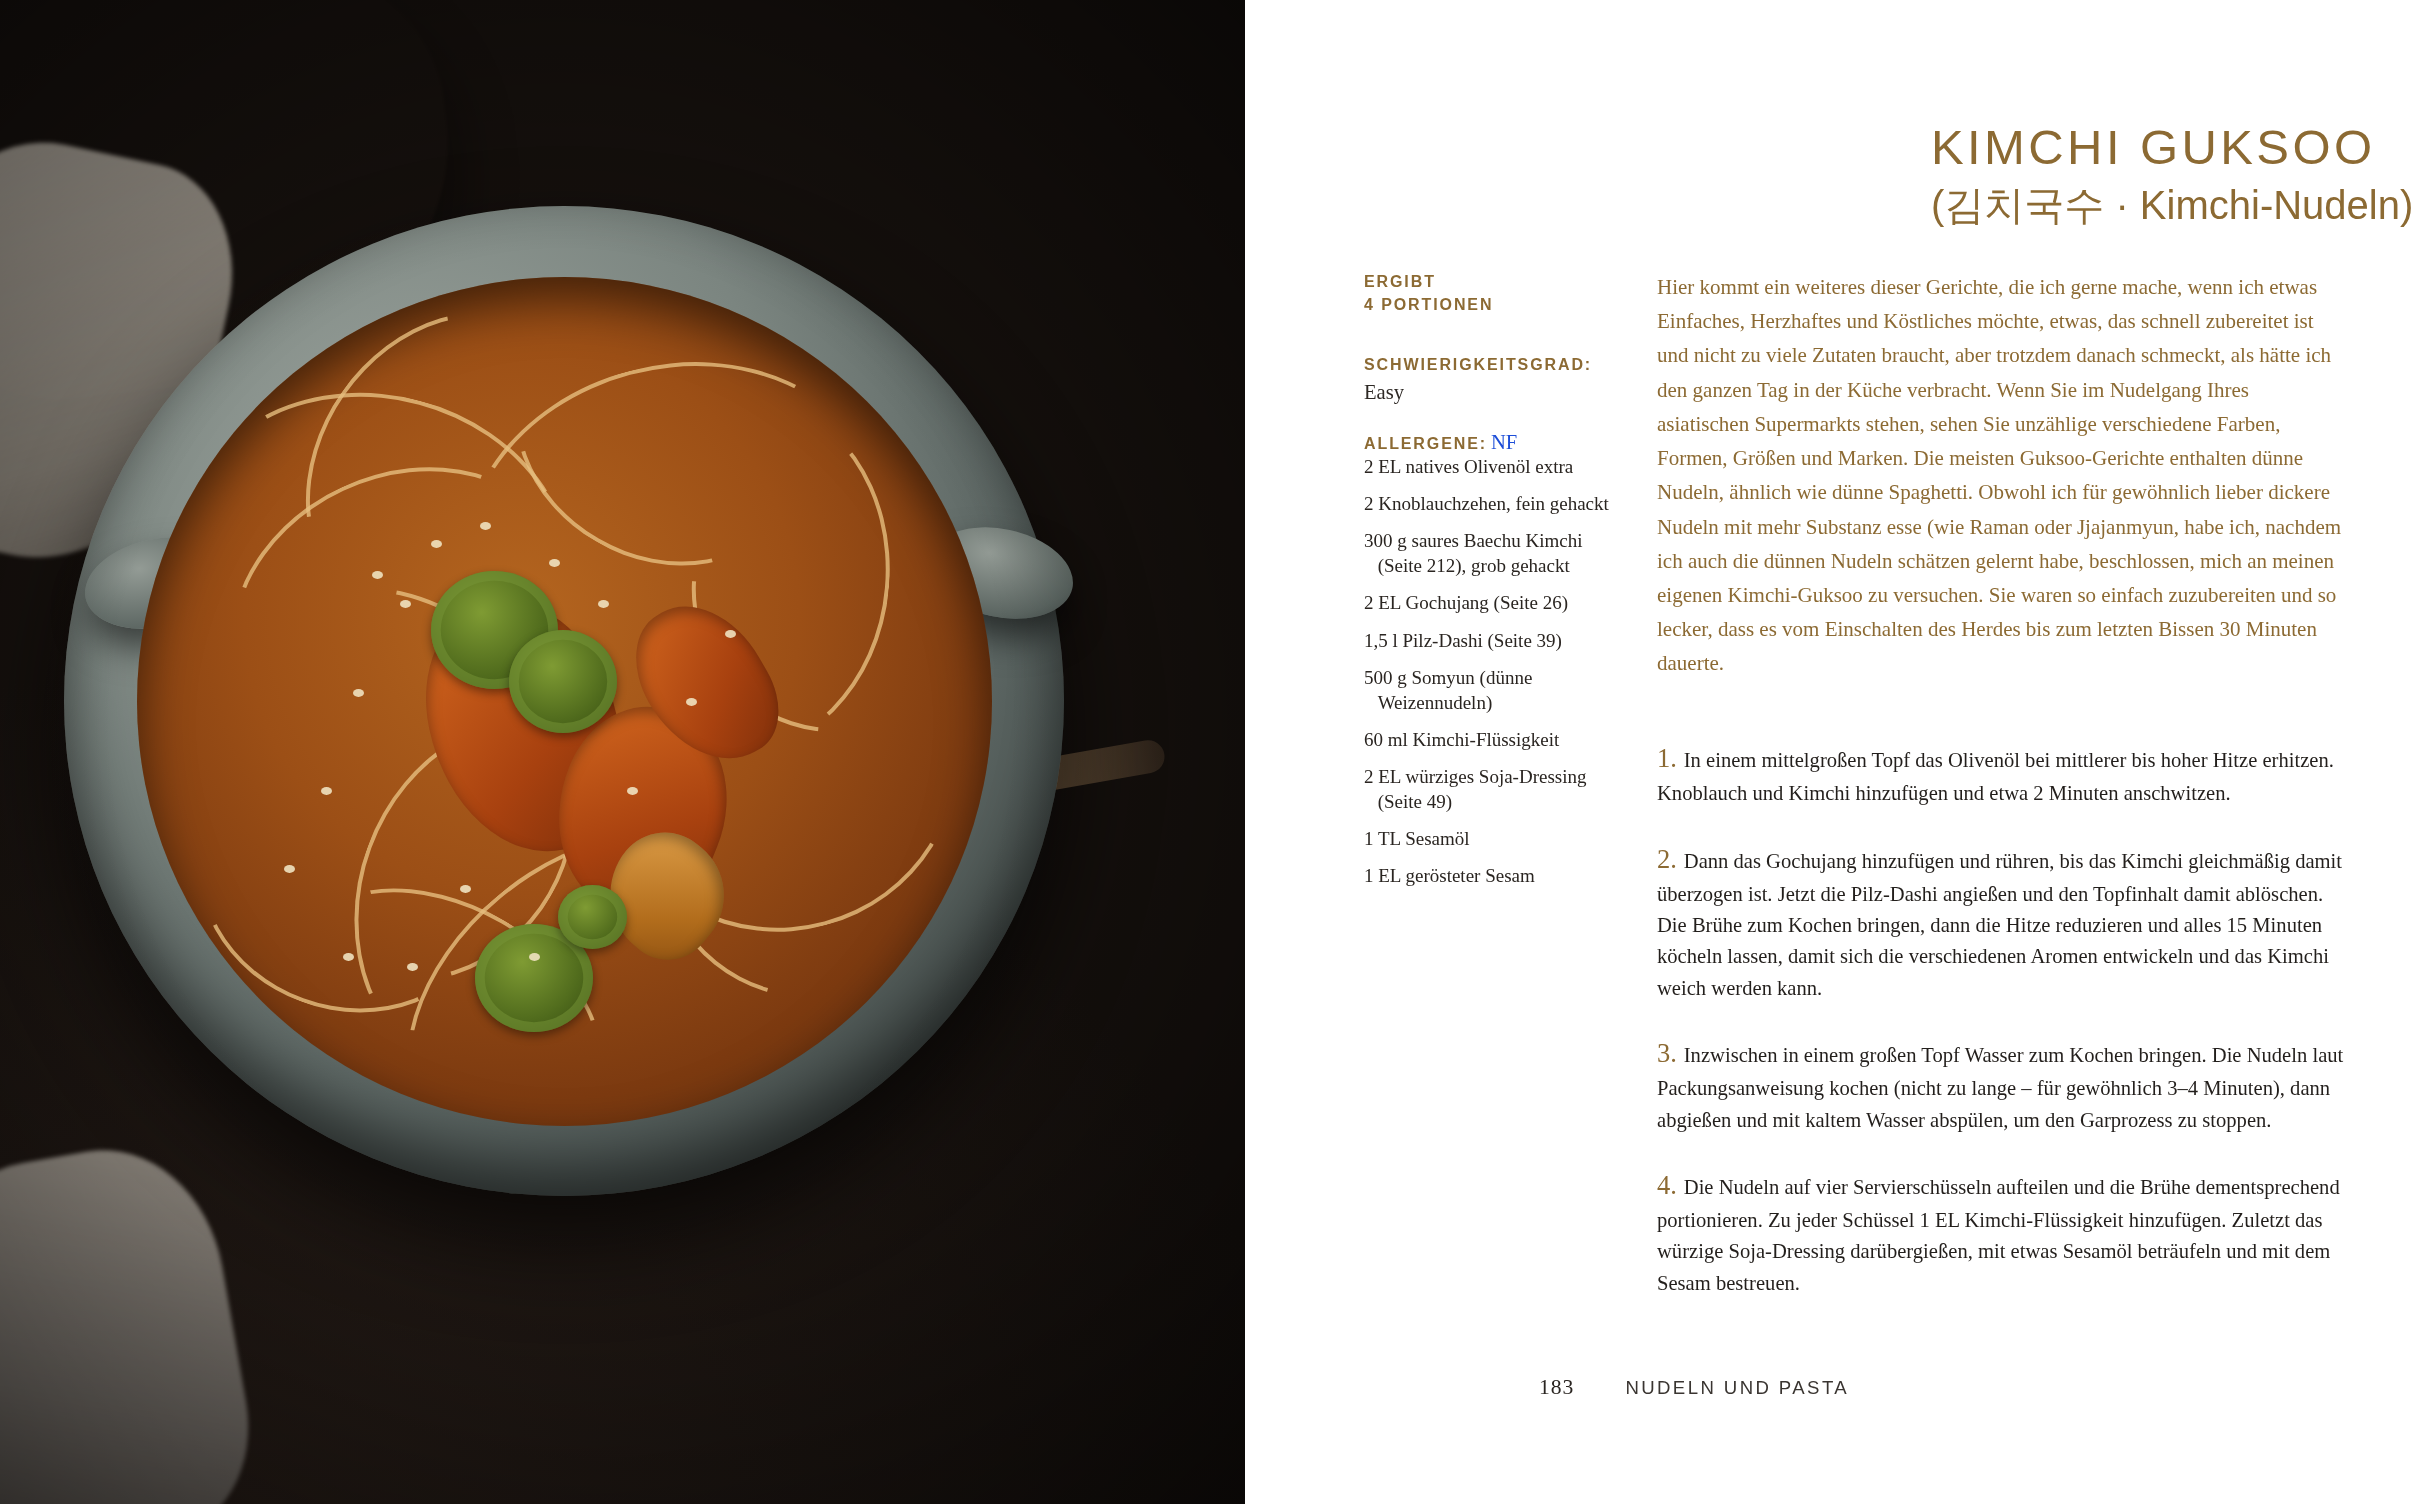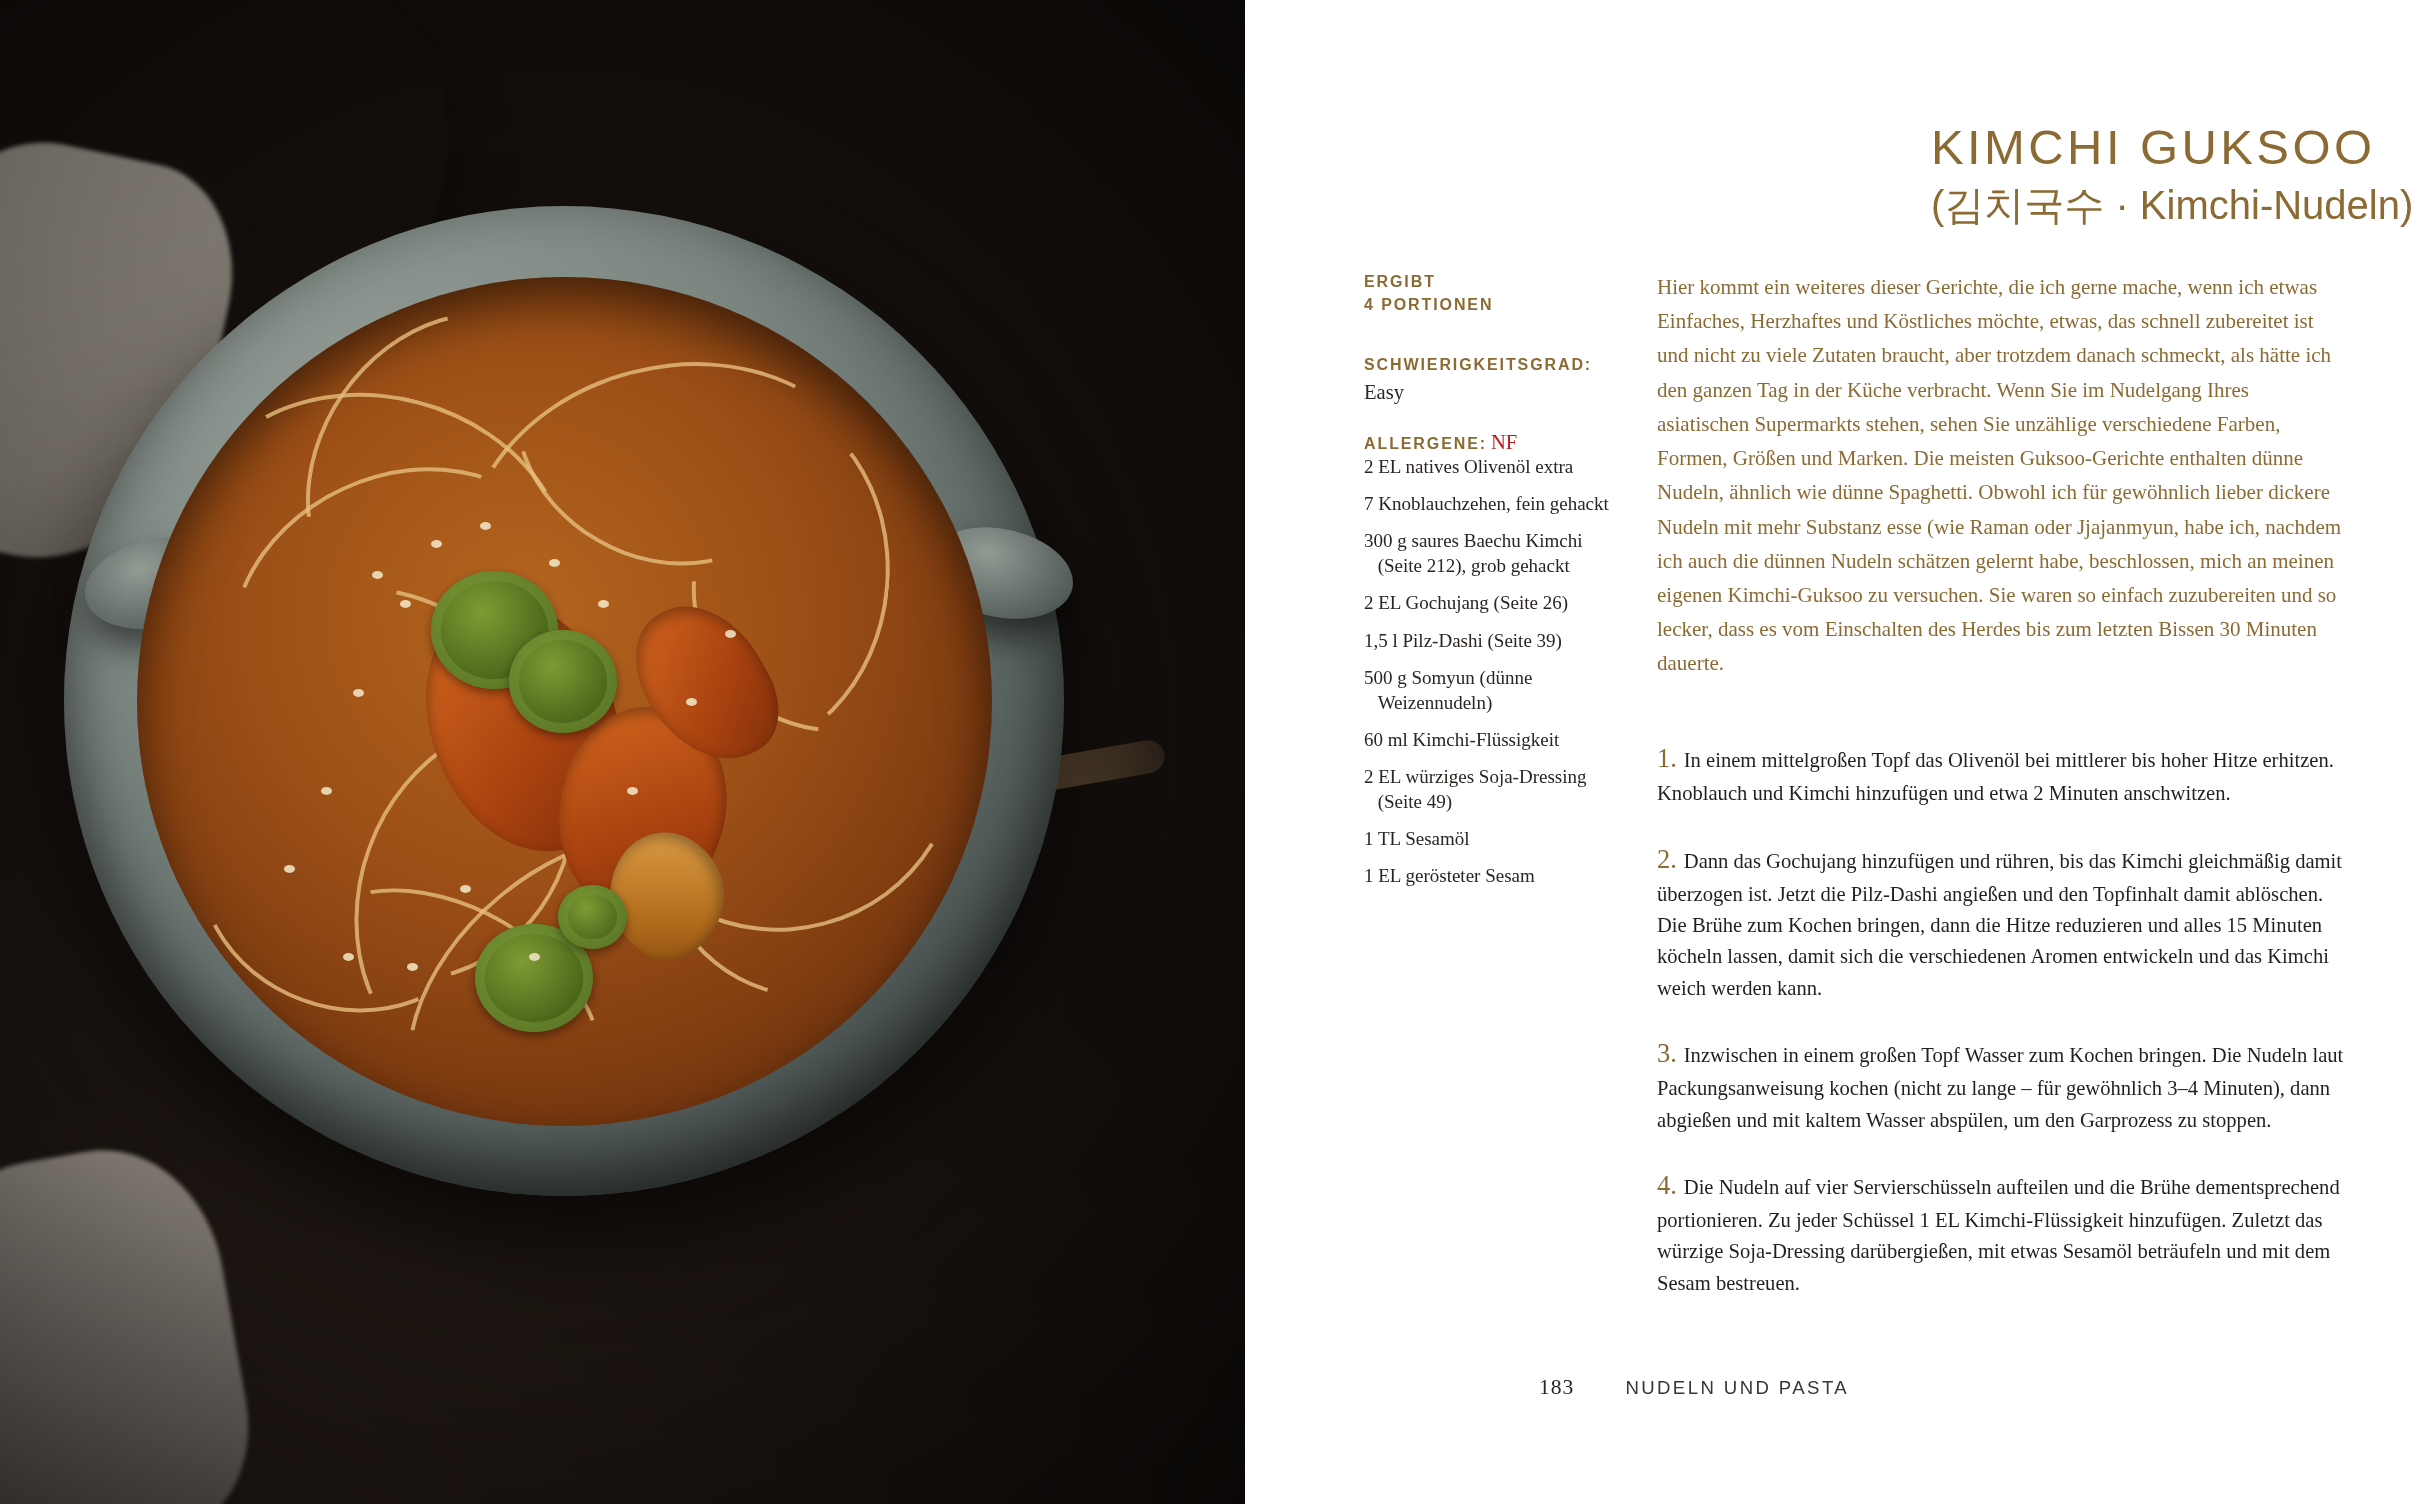--- a/index.html
+++ b/index.html
@@ -223,21 +223,21 @@
   .meta .yield-block { margin-bottom: 37px; }
   .meta .value {
     font-size: 20.6px;
     color: #2d2824;
     line-height: 1.3;
     margin-top: 2px;
   }
   .meta .inline-val {
     font-family: "Liberation Serif", serif;
     font-size: 20.6px;
-    color: #b91c1c;
+    color: #1d4ed8;
     letter-spacing: 0;
     font-weight: 400;
   }
   .ingredients {
     position: absolute;
     left: 1px;
     top: 441px;
     width: 255px;
   }
   .ingredients li {
@@ -390,21 +390,21 @@
         </div>
         <div style="margin-top:25.5px;">
           <span class="label">ALLERGENE:</span>
           <span class="inline-val">NF</span>
         </div>
       </div>
 
       <div class="ingredients">
         <ul id="ingredient-items">
             <li>2 EL natives Olivenöl extra</li>
-            <li>7 Knoblauchzehen, fein gehackt</li>
+            <li>2 Knoblauchzehen, fein gehackt</li>
             <li>300 g saures Baechu Kimchi (Seite 212), grob gehackt</li>
             <li>2 EL Gochujang (Seite 26)</li>
             <li>1,5 l Pilz-Dashi (Seite 39)</li>
             <li>500 g Somyun (dünne Weizennudeln)</li>
             <li>60 ml Kimchi-Flüssigkeit</li>
             <li>2 EL würziges Soja-Dressing (Seite 49)</li>
             <li>1 TL Sesamöl</li>
             <li>1 EL gerösteter Sesam</li>
           </ul>
       </div>

